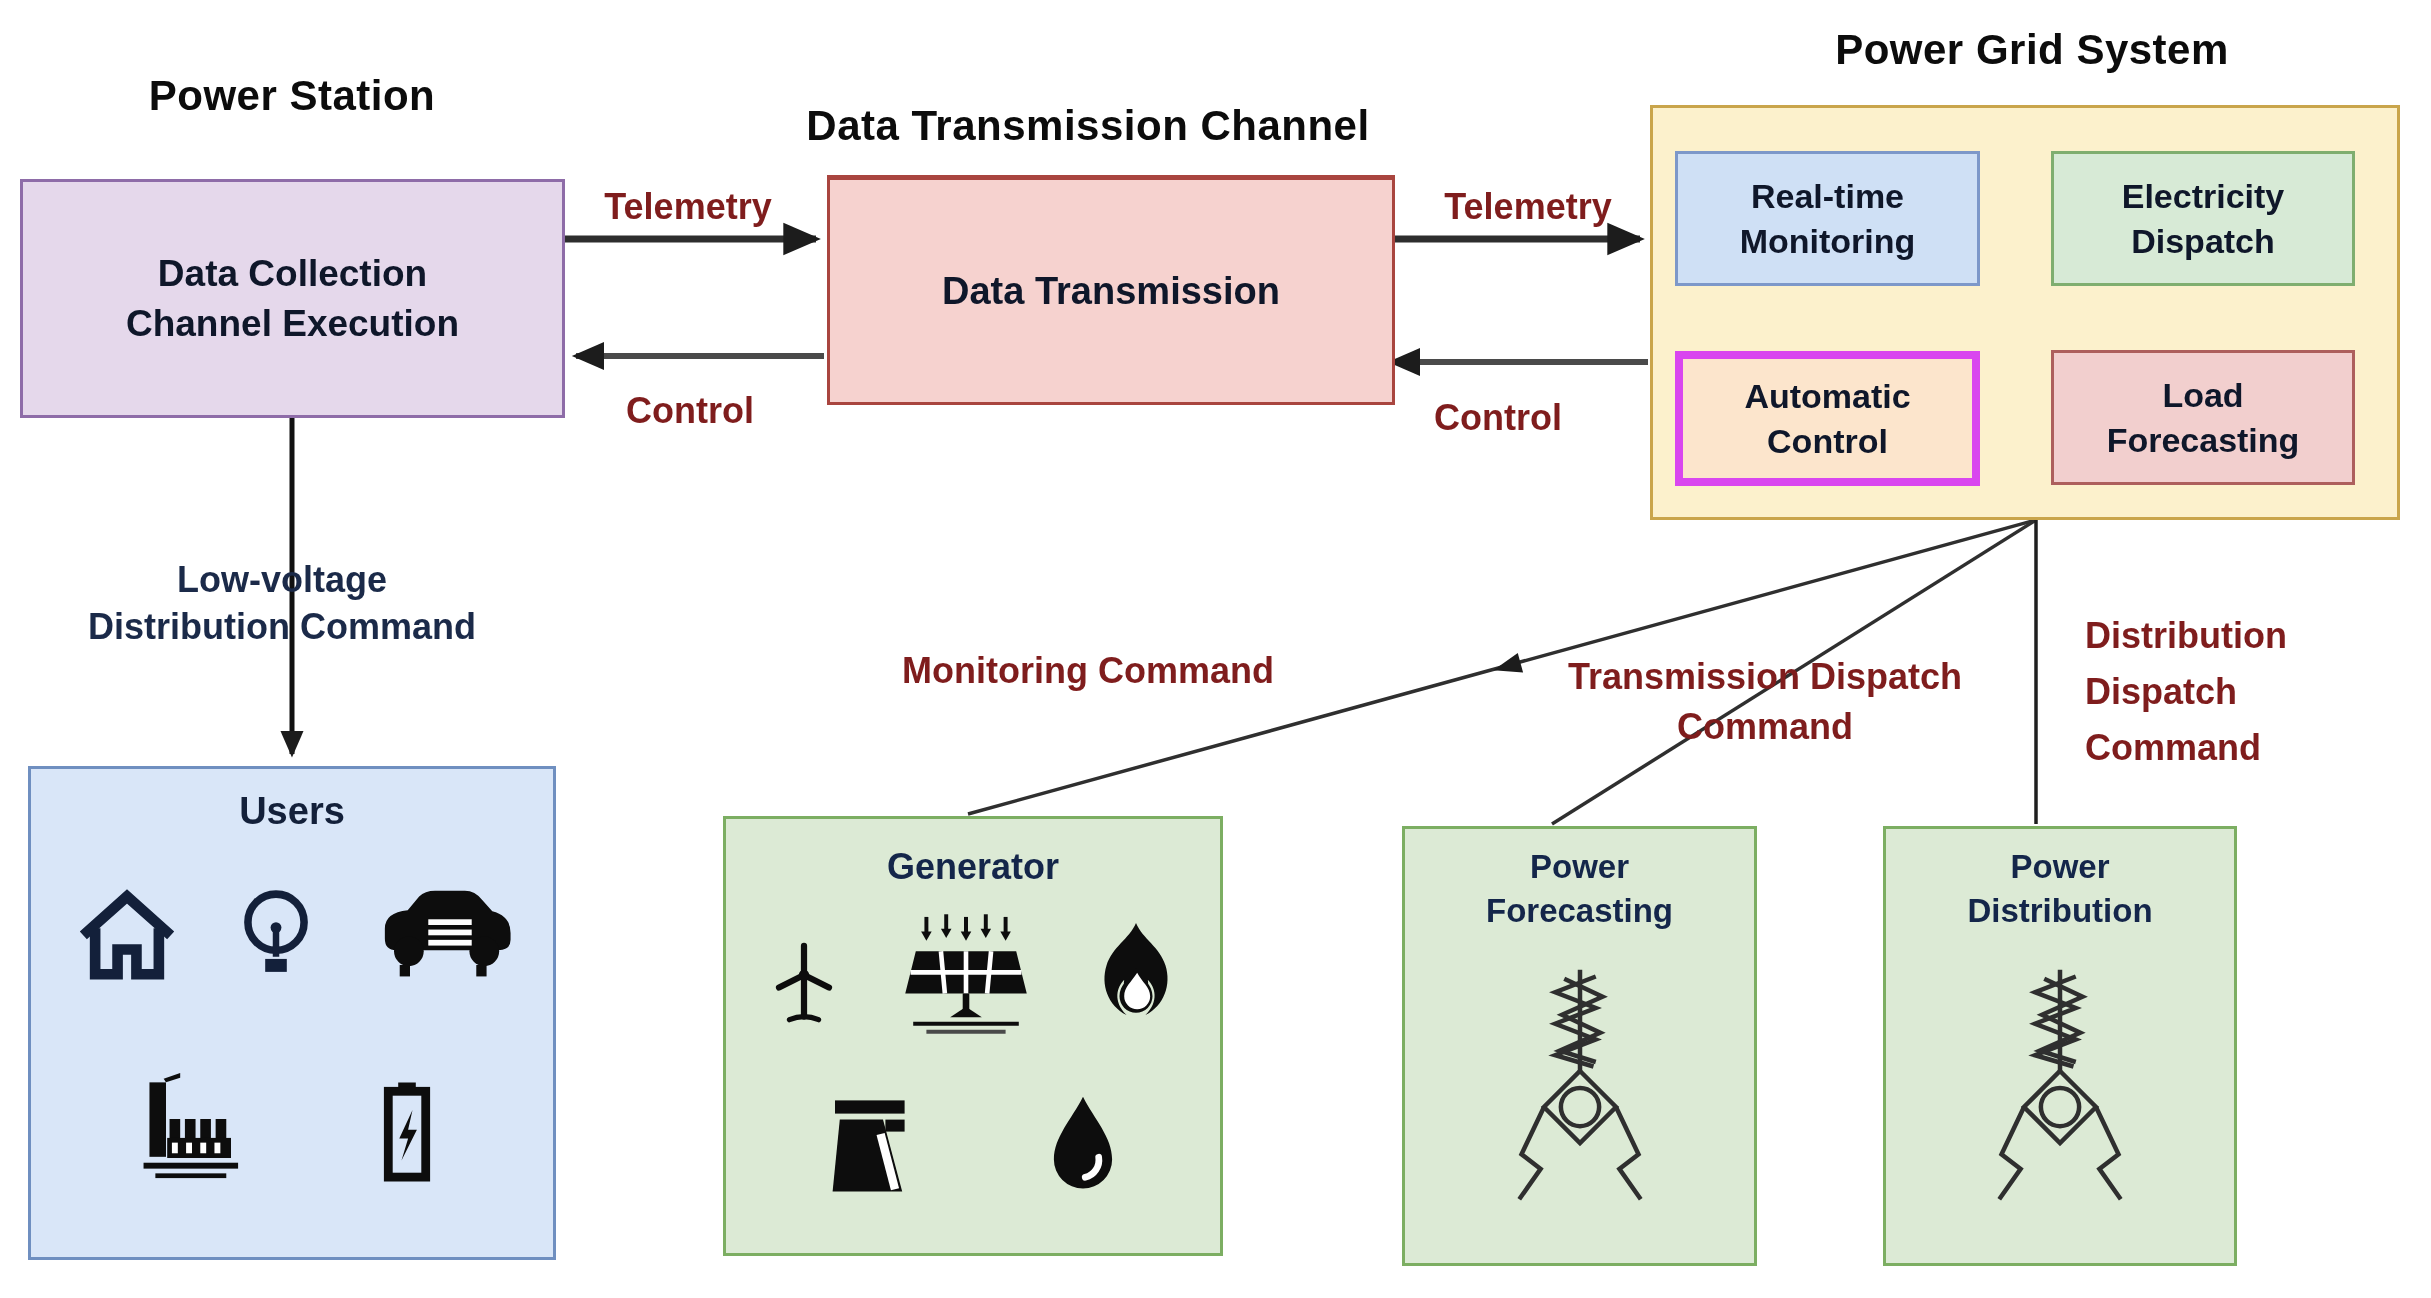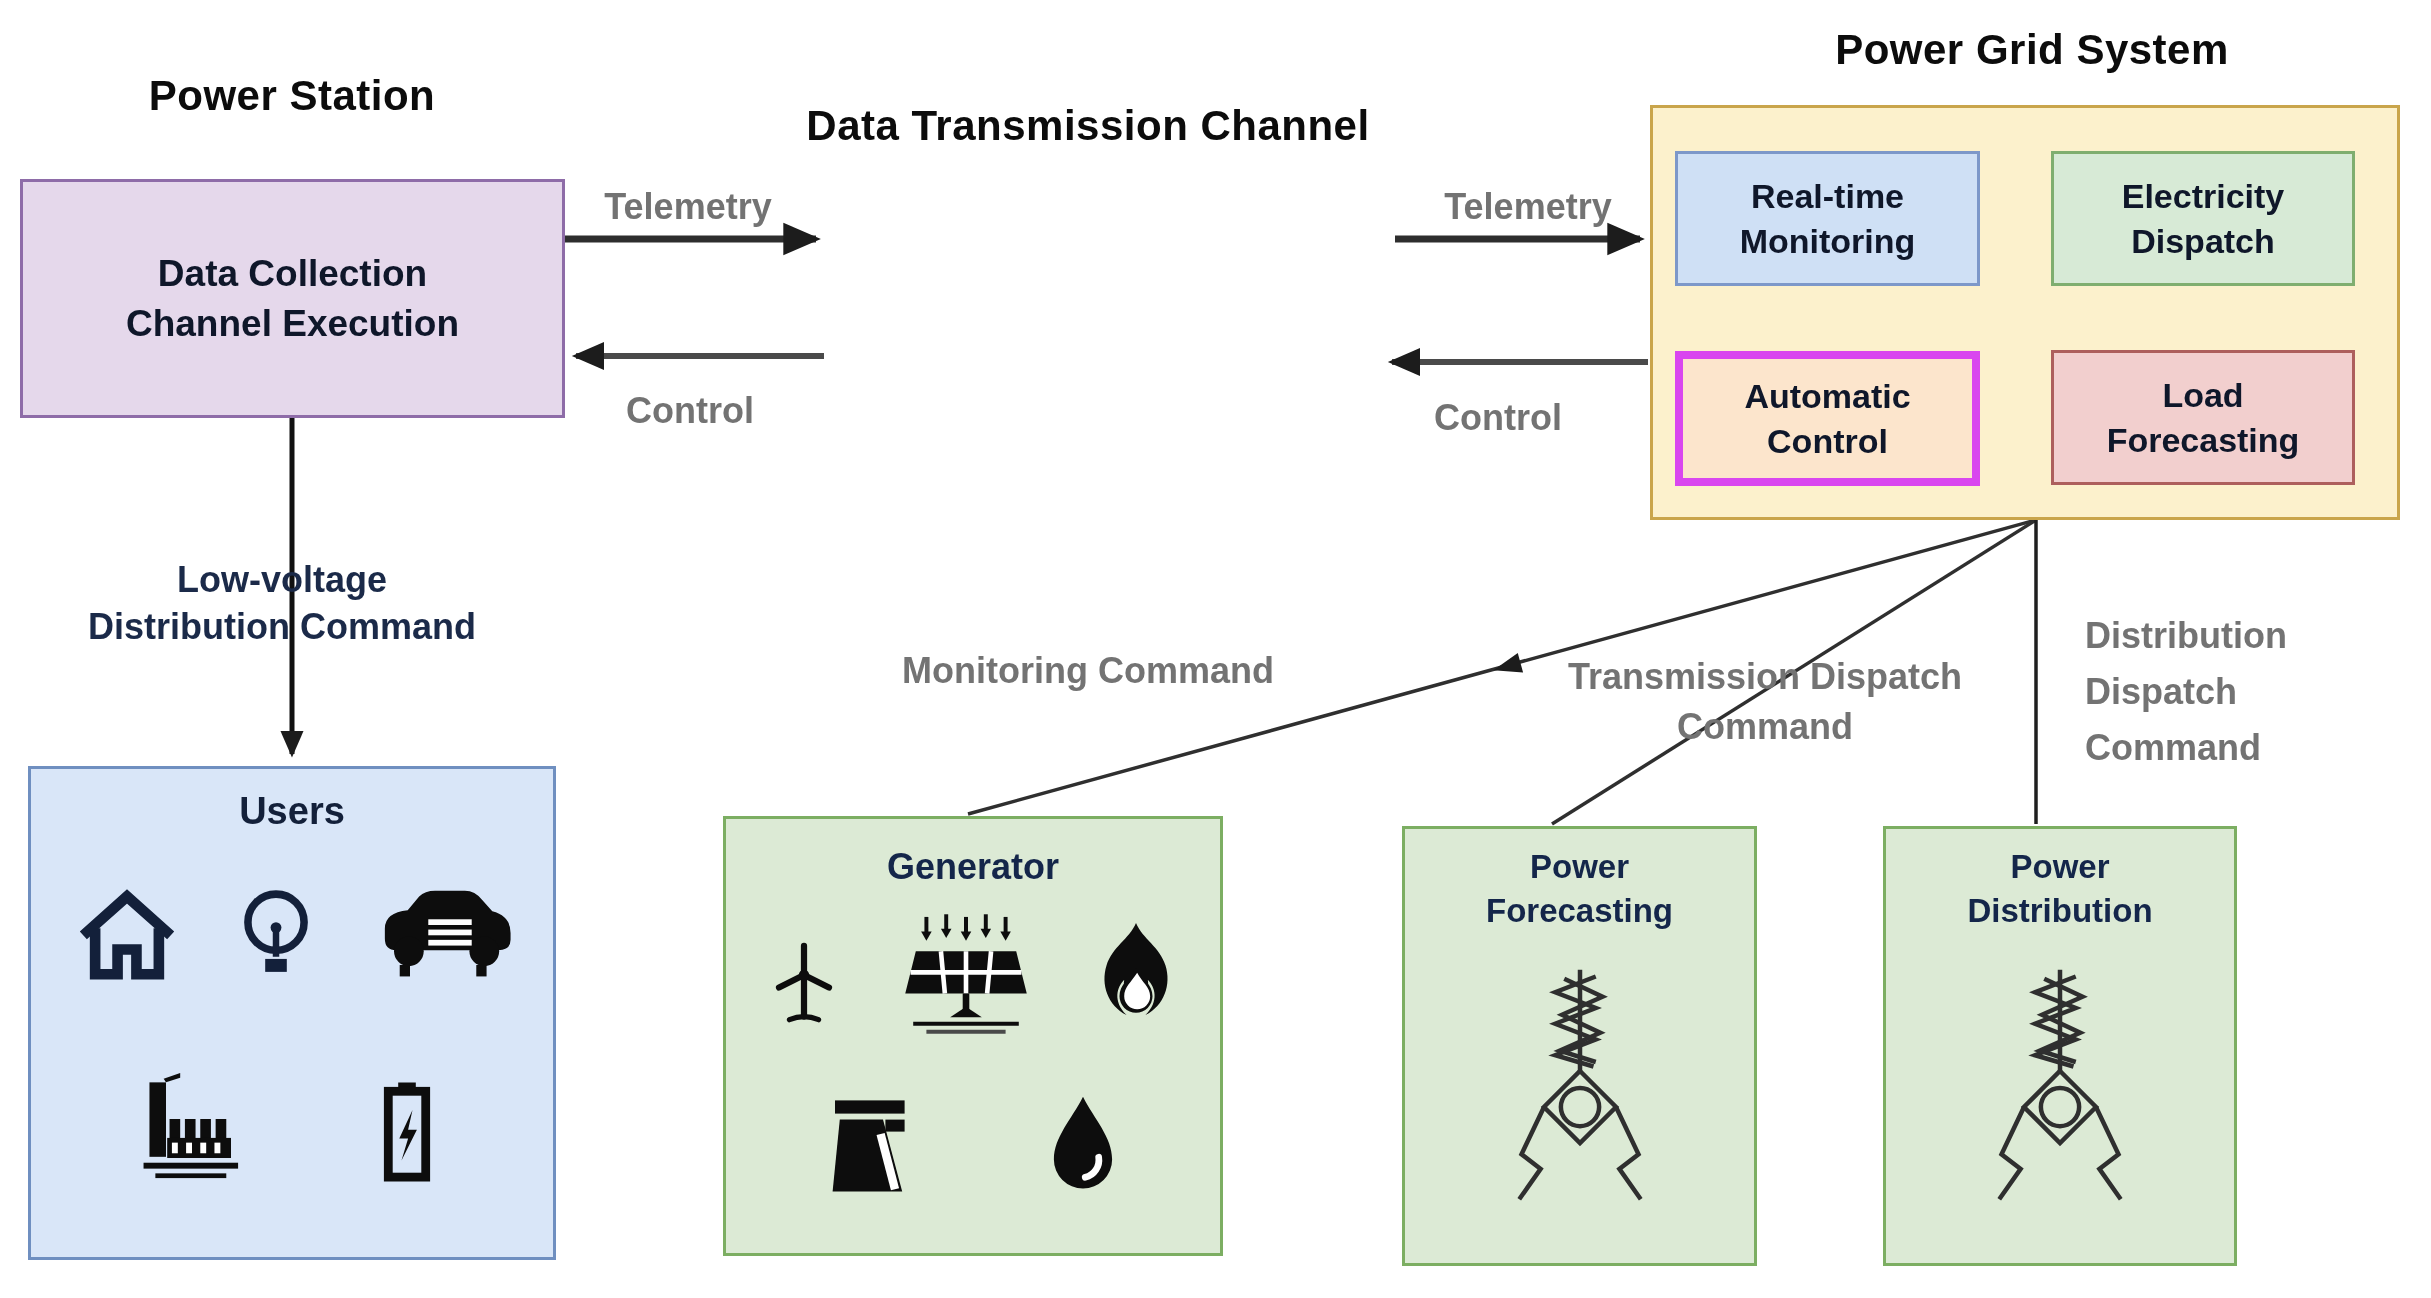--- a/index.html
+++ b/index.html
@@ -3,21 +3,21 @@
 <meta charset="utf-8">
 <style>
   html,body{margin:0;padding:0;background:#ffffff;width:2431px;height:1298px;
     font-family:"Liberation Sans",sans-serif;-webkit-font-smoothing:antialiased;}
   #stage{position:relative;width:2431px;height:1298px;overflow:hidden;background:#fff;}
   #wires{position:absolute;left:0;top:0;z-index:1;}
   .box{position:absolute;box-sizing:border-box;display:flex;flex-direction:column;
     align-items:center;justify-content:center;z-index:2;}
   .lbl{position:absolute;z-index:3;font-weight:bold;color:#101622;text-align:center;line-height:1.25;}
   .diagram-title{font-size:42px;letter-spacing:.5px;color:#0c0c0c;}
-  .edge-label{font-size:36px;color:#737373;}
+  .edge-label{font-size:36px;color:#7f1d1d;}
   .node-text{font-weight:bold;color:#0f172a;text-align:center;}
 
   
   .station{left:20px;top:179px;width:545px;height:239px;background:#E5D8EB;border:3px solid #8E6CA8;}
   .station .node-text{font-size:37px;line-height:50px;}
   .channel{left:827px;top:175px;width:568px;height:230px;background:#F6D2CF;border:3px solid #A9453F;border-top-width:5px;}
   .channel .node-text{font-size:38px;}
   .grid{left:1650px;top:105px;width:750px;height:415px;background:#FCF1CC;border:3px solid #C9A54B;}
   .module{position:absolute;box-sizing:border-box;display:flex;align-items:center;justify-content:center;}
   .module .node-text{font-size:34px;line-height:45px;}
@@ -69,20 +69,23 @@
 
   <div class="lbl diagram-title" style="left:92px;top:70px;width:400px;">Power Station</div>
   <div class="lbl diagram-title" style="left:788px;top:56px;width:600px;margin-top:44px;">Data Transmission Channel</div>
   <div class="lbl diagram-title" style="left:1732px;top:24px;width:600px;">Power Grid System</div>
 
   <div class="box station">
     <div class="node-text">Data Collection</div>
     <div class="node-text">Channel  Execution</div>
   </div>
 
+  <div class="box channel">
+    <div class="node-text">Data Transmission</div>
+  </div>
 
   <div class="box grid">
     <div class="module m-blue">
       <div class="node-text">
         <span style="display:block">Real-time</span>
         <span style="display:block">Monitoring</span>
       </div>
     </div>
     <div class="module m-green">
       <div class="node-text">

